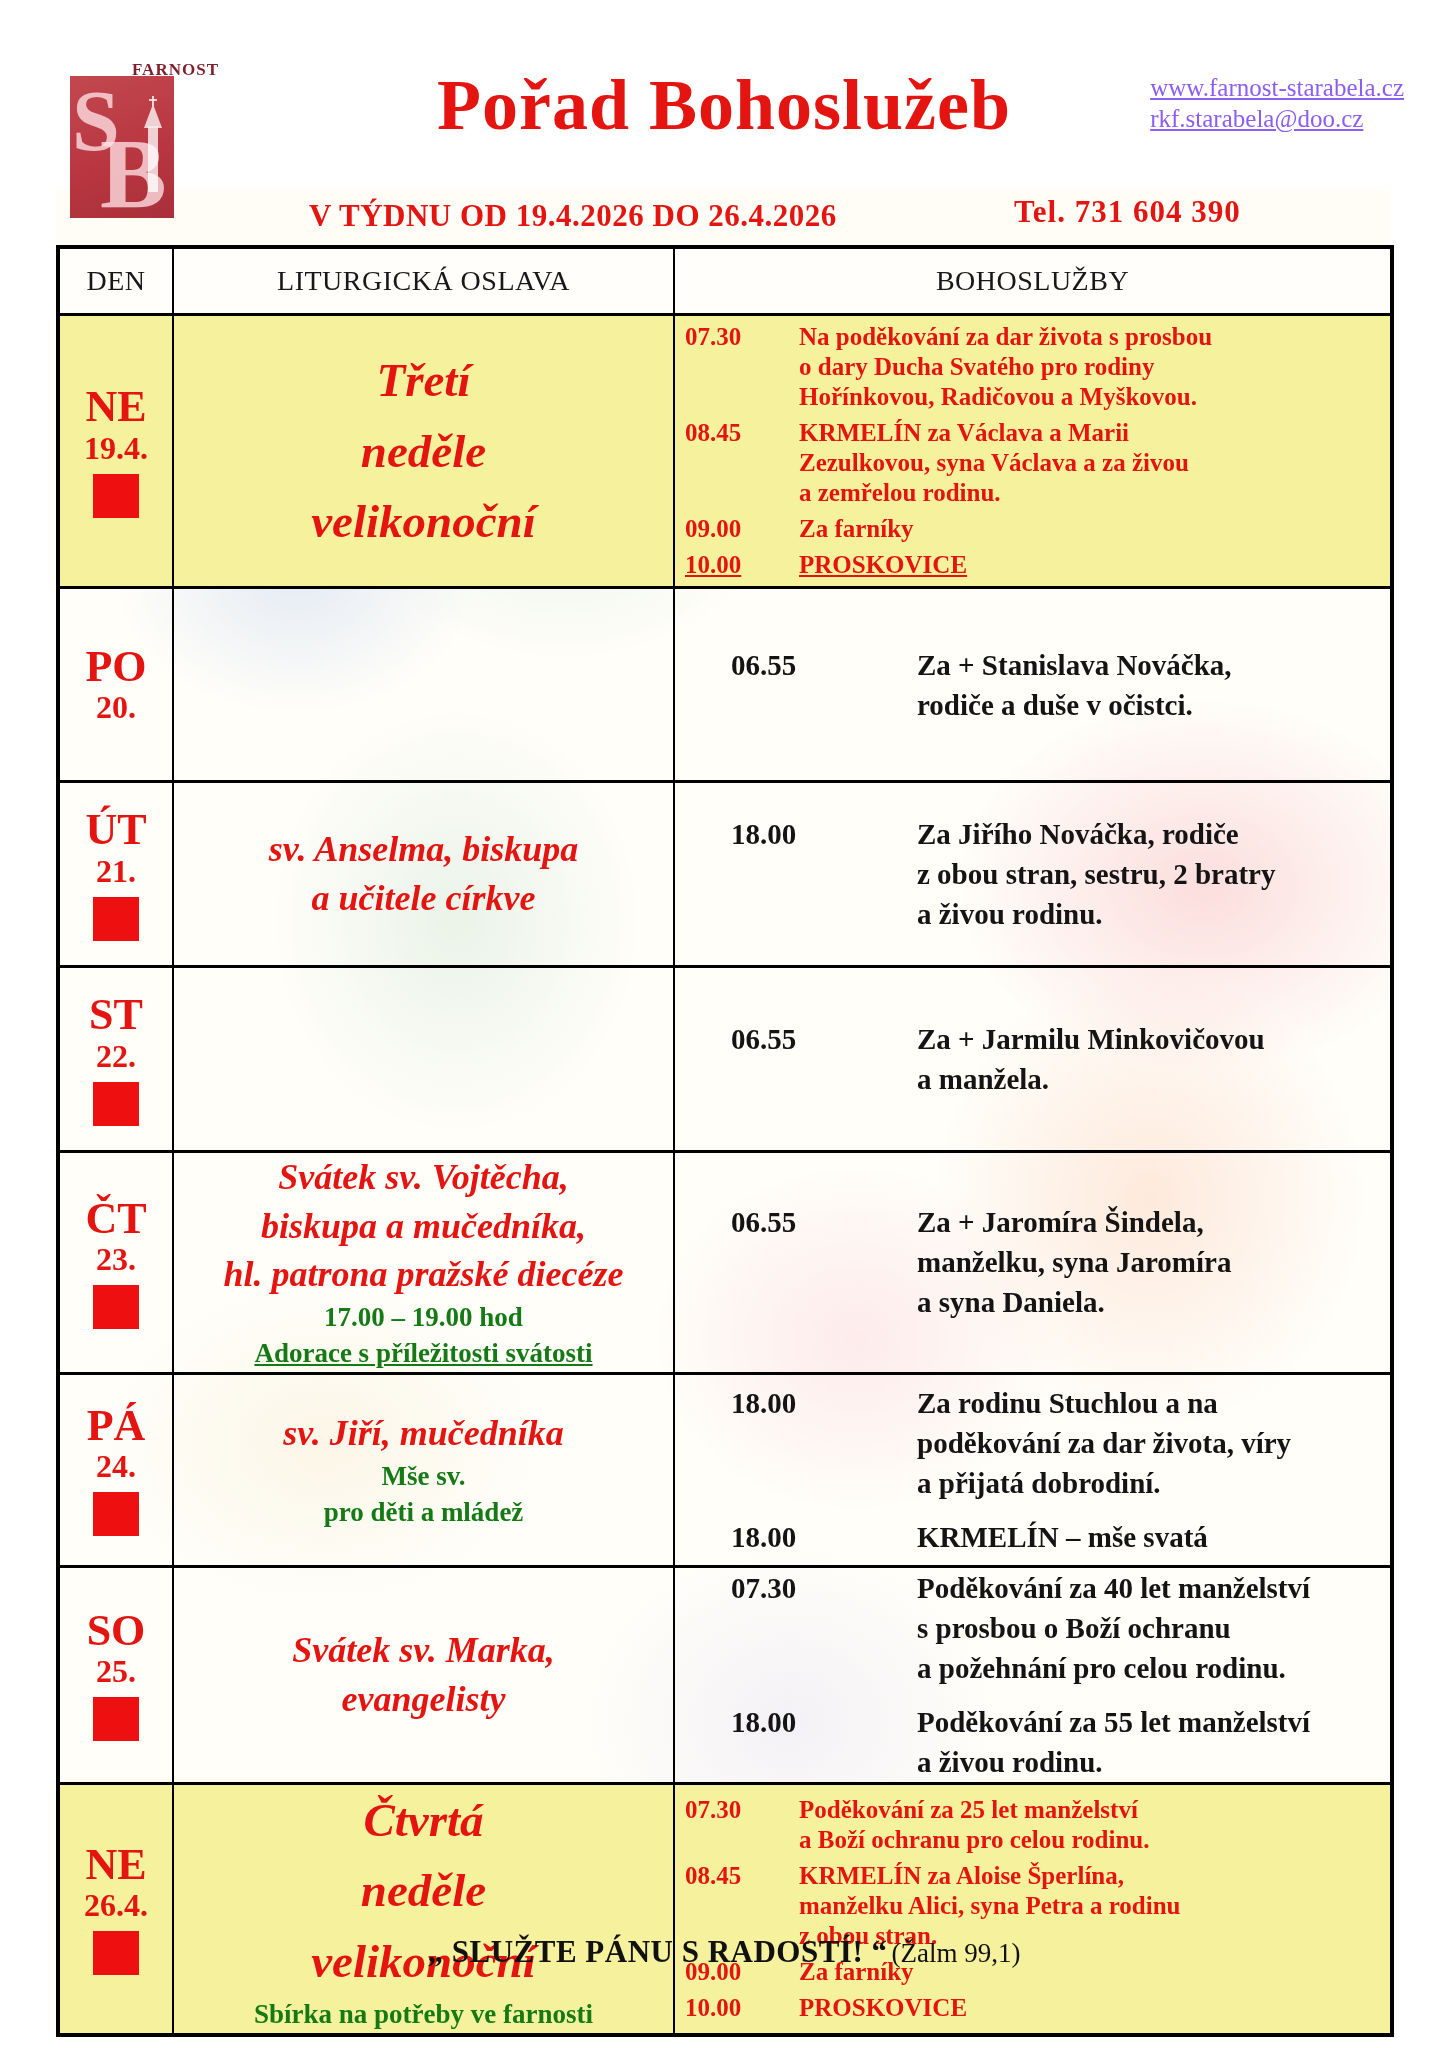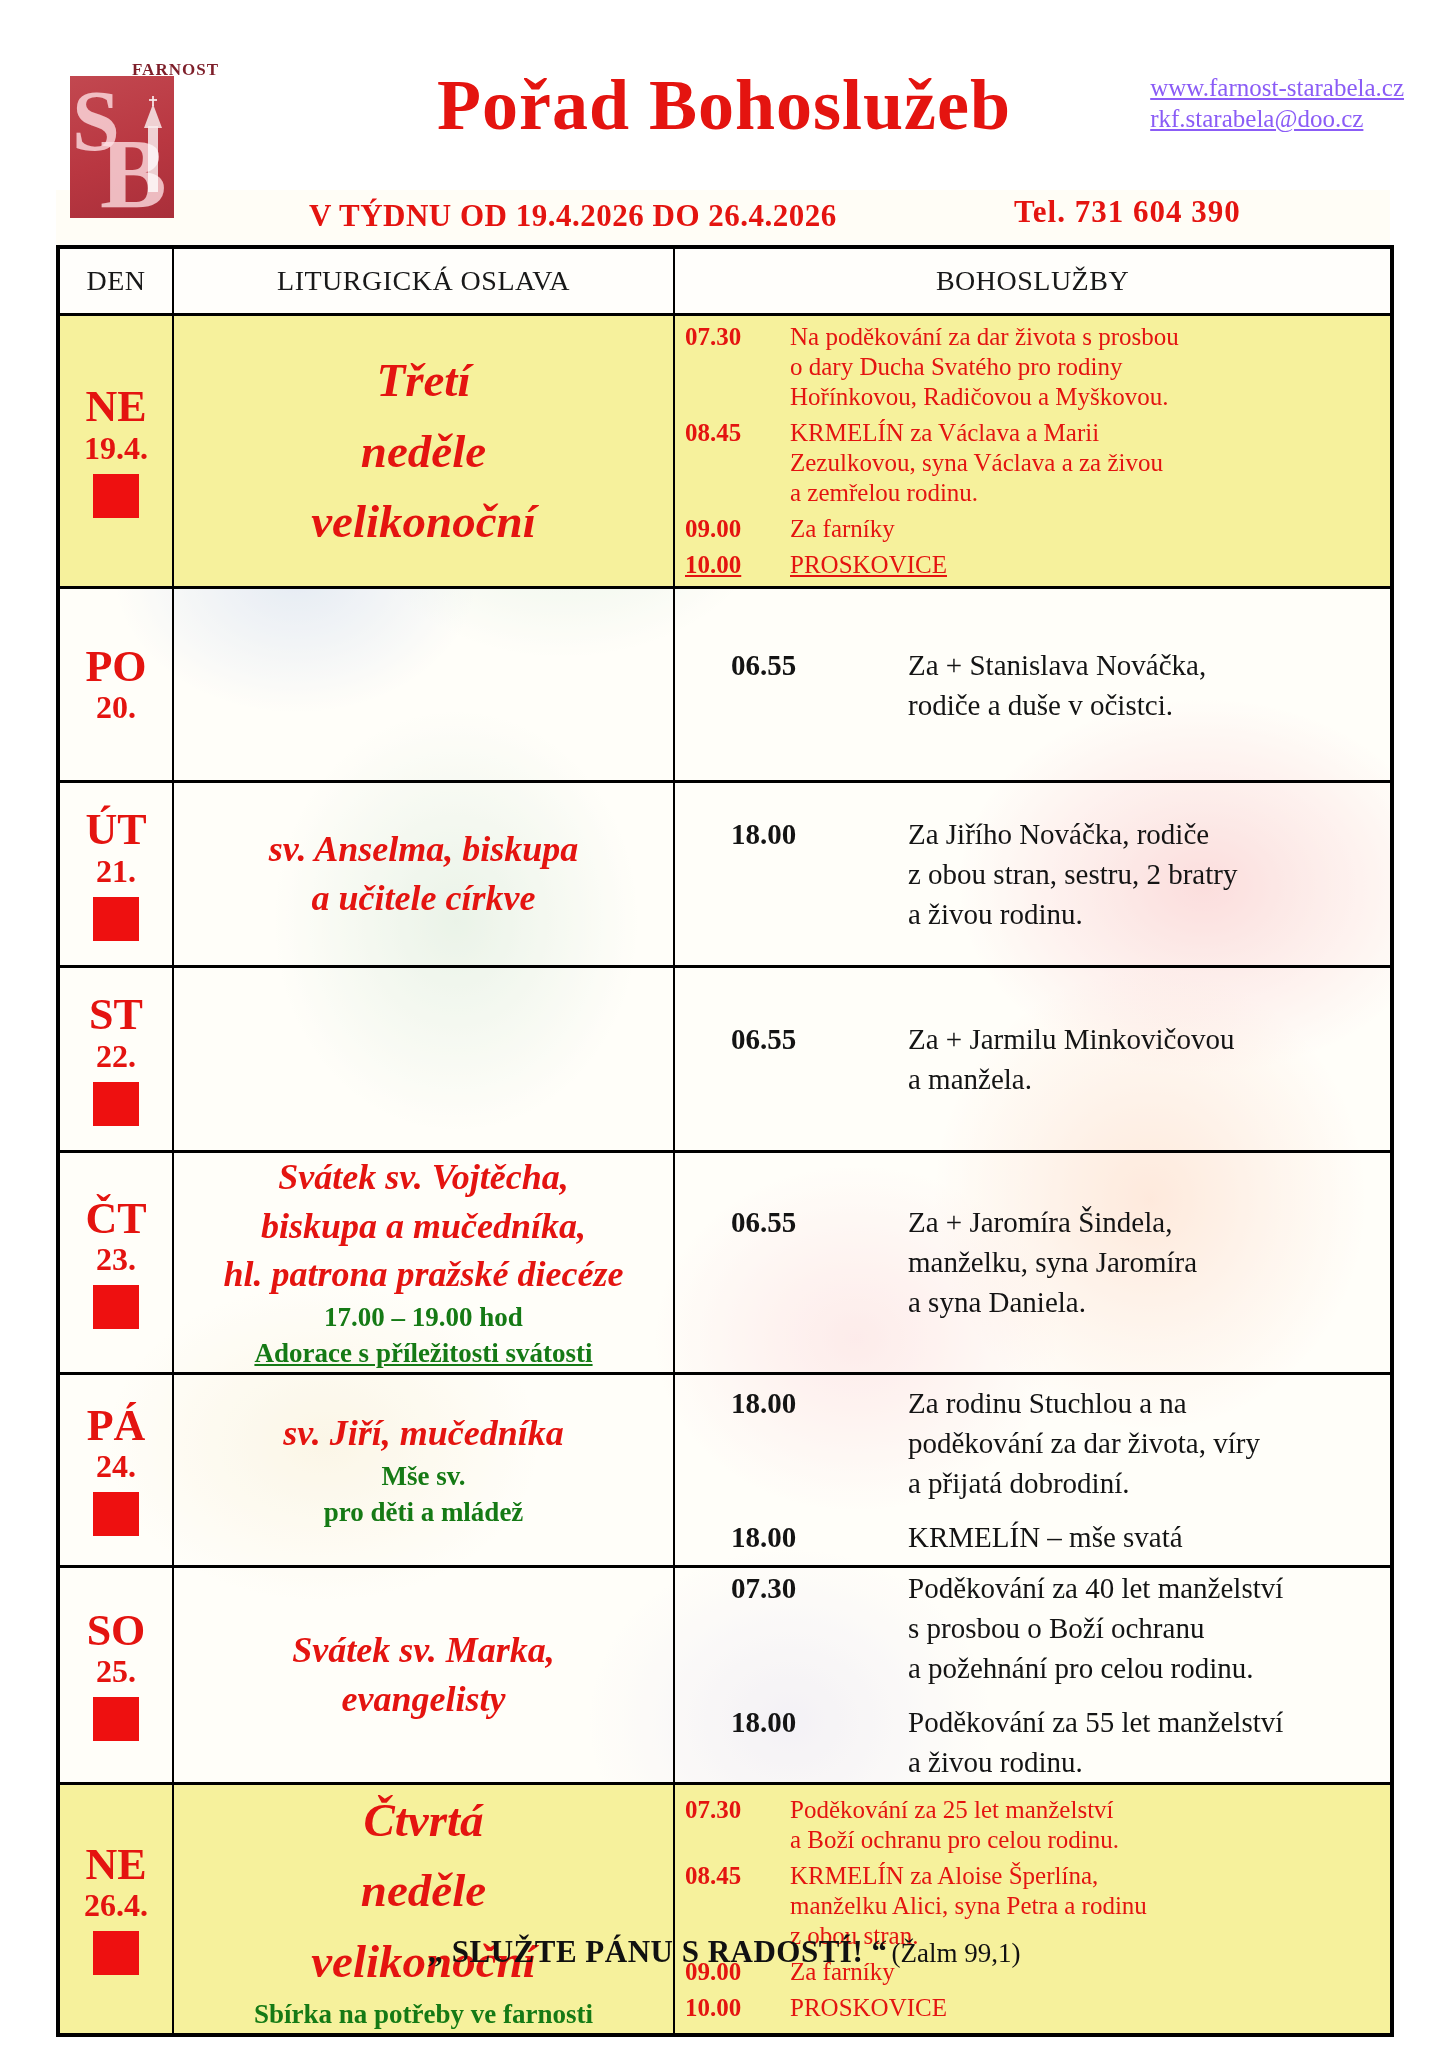--- a/index.html
+++ b/index.html
@@ -73,21 +73,21 @@
   .celebration{display:flex;flex-direction:column;justify-content:center;align-items:center;height:100%;}
   .cel-line{width:100%;}
   .st-title{font-size:47px;font-weight:bold;font-style:italic;color:#e41410;line-height:1.5;}
   .st-red-italic{font-size:36px;font-weight:bold;font-style:italic;color:#e41410;line-height:1.35;}
   .st-green{font-size:27px;font-weight:bold;color:#157a15;line-height:1.35;}
   .st-green-underline{font-size:27px;font-weight:bold;color:#157a15;line-height:1.35;text-decoration:underline;}
   td.svc-cell{vertical-align:middle;}
   .services{display:flex;flex-direction:column;height:100%;box-sizing:border-box;}
   .svc{display:grid;}
   .svc-time{font-weight:bold;white-space:nowrap;}
-  .svc-lines{font-weight:normal;}
+  .svc-lines{font-weight:bold;margin-left:9px;}
   
   tr.plain .services{padding-left:56px;gap:14px;}
   tr.plain .svc{grid-template-columns:177px 1fr;}
   tr.plain .svc-time,tr.plain .svc-lines{font-size:29px;line-height:40px;color:#141414;}
   
   tr.hl .services{padding:6px 4px 6px 10px;justify-content:center;gap:6px;}
   tr.hl .svc{grid-template-columns:105px 1fr;}
   tr.hl .svc-time,tr.hl .svc-lines{font-size:25px;line-height:30px;color:#e41410;}
   .svc.u .svc-time,.svc.u .svc-lines{text-decoration:underline;}
   

